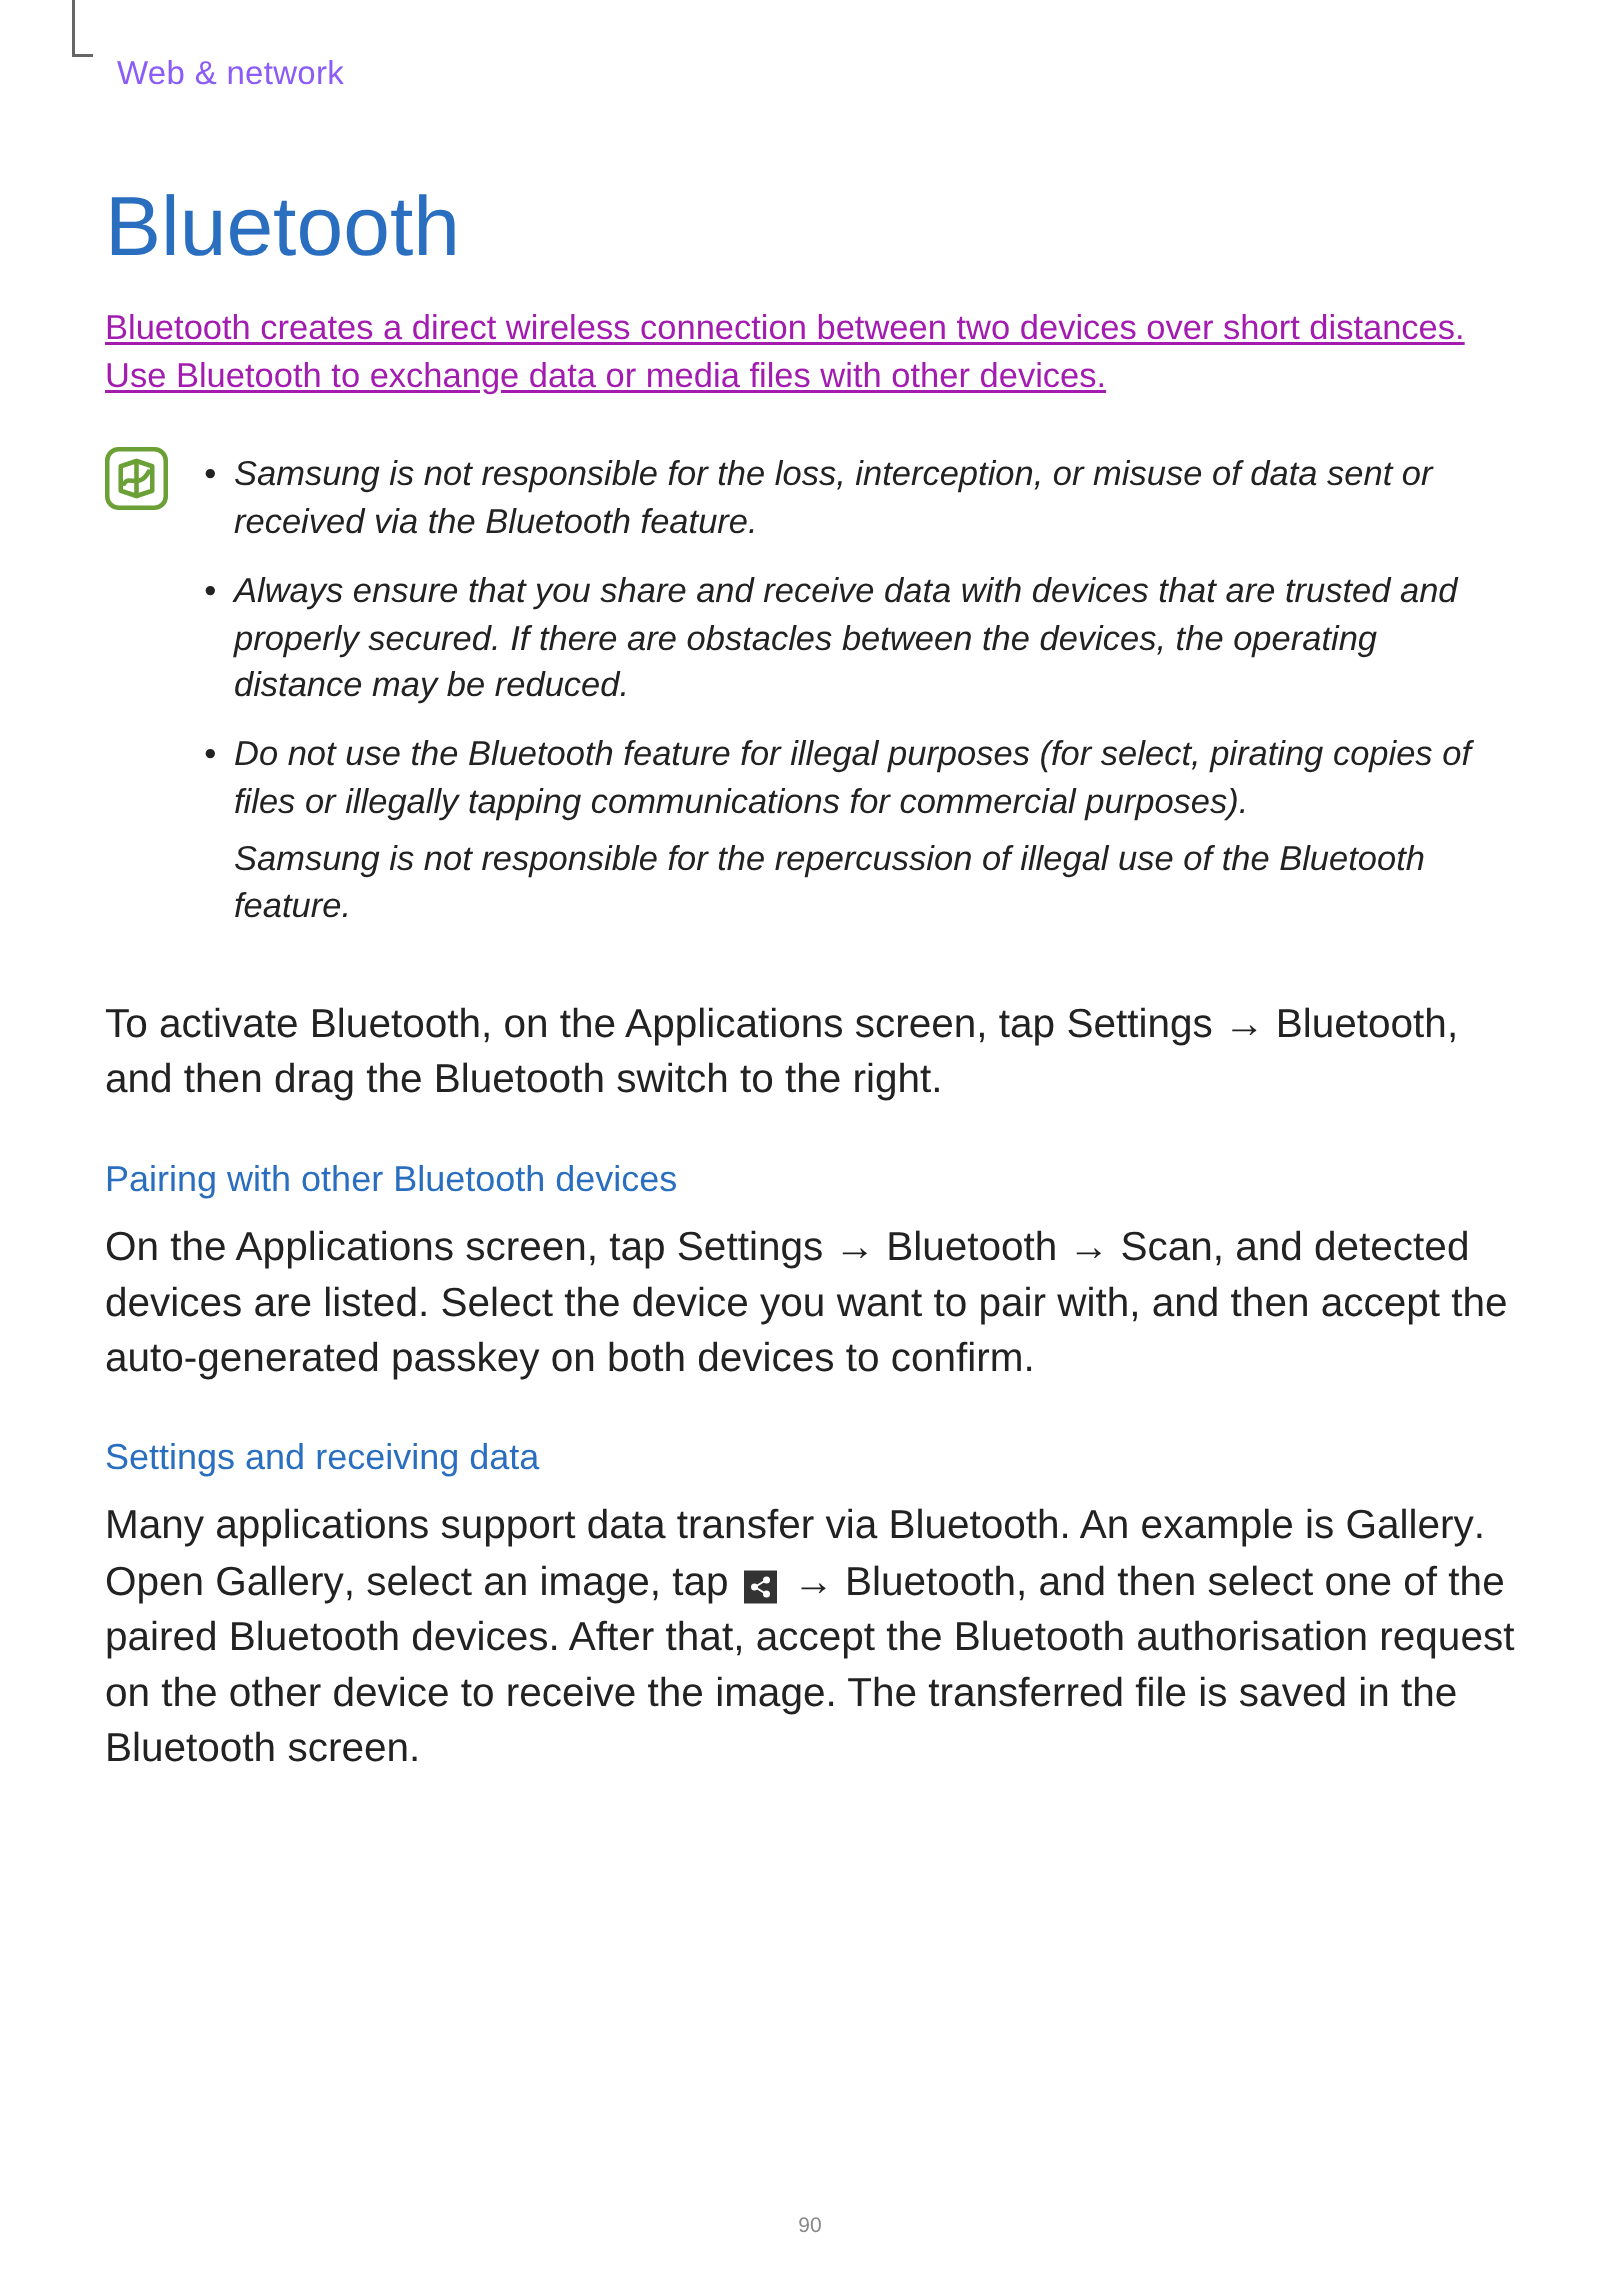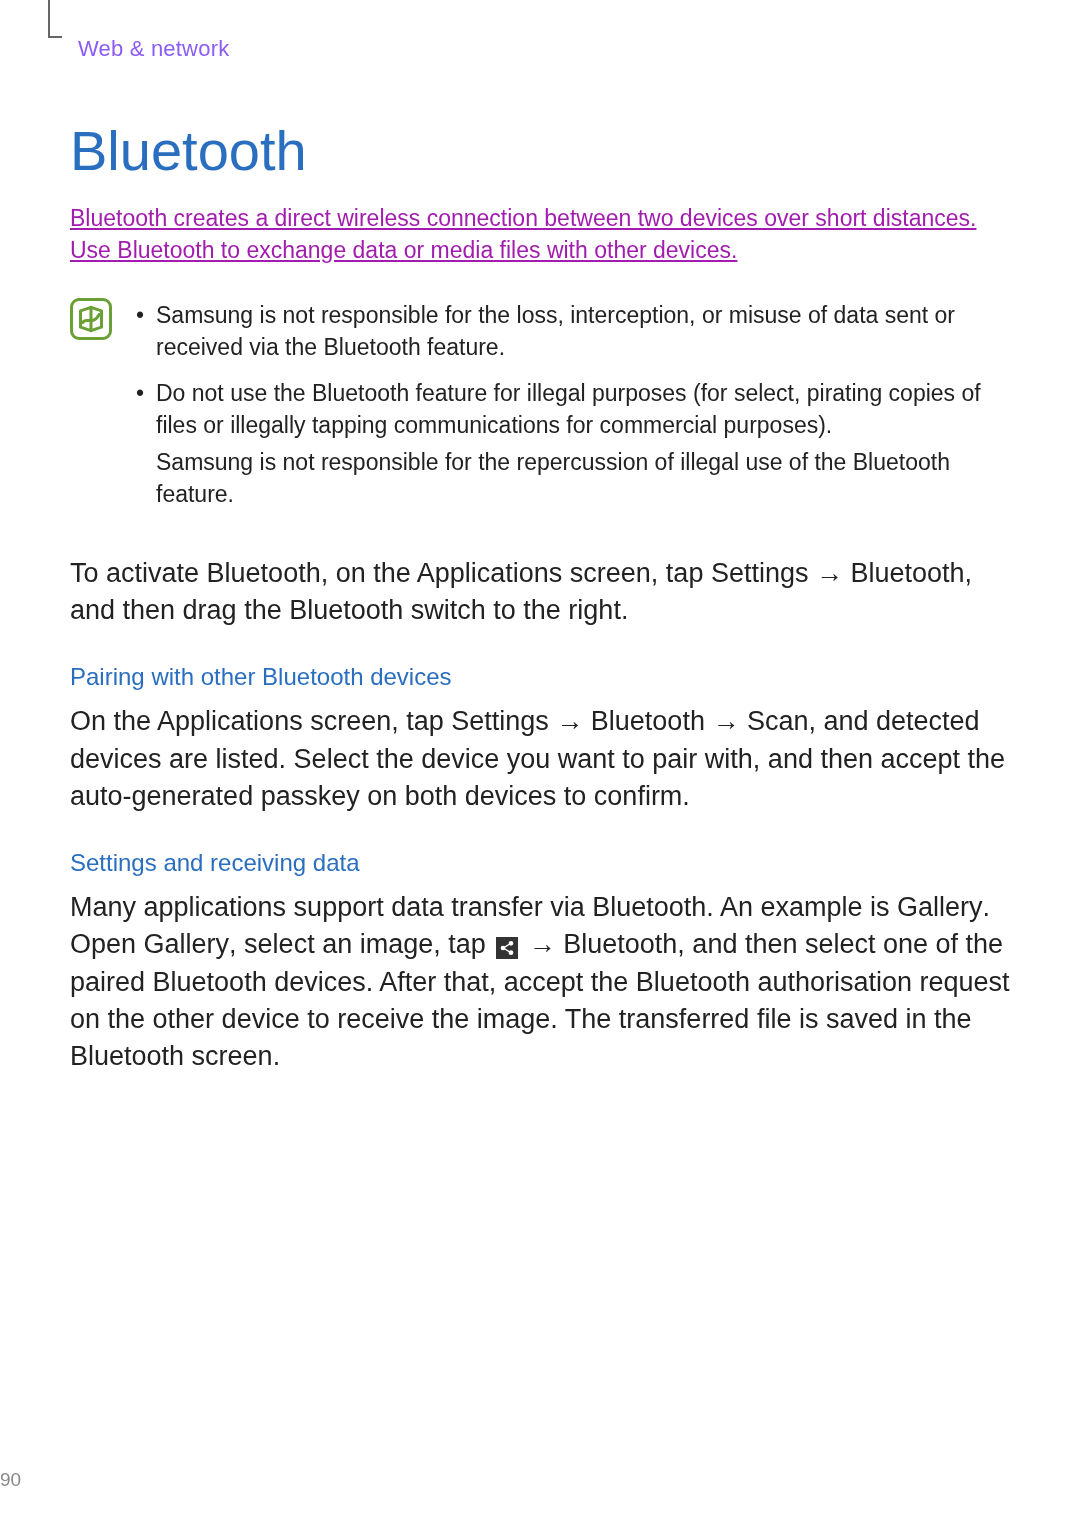--- a/index.html
+++ b/index.html
@@ -29,21 +29,21 @@
       color: #2a6ec0; font-size: 56px; font-weight: 400;
       font-family: 'Segoe UI Light', 'Segoe UI', Arial, sans-serif;
       margin: 0 0 20px 0;
     }
     .intro {
       color: #a21caf; font-size: 23px; line-height: 1.38;
       font-family: 'Segoe UI', Arial, sans-serif; font-weight: 400;
       margin: 0 0 32px 0;
       text-decoration: underline;
     }
-    .note-block { display: flex; gap: 16px; margin: 0 0 30px 0; }
+    .note-block { display: flex; gap: 16px; margin: 0 0 30px 0; font-style: italic; }
     .note-icon {
       flex: 0 0 42px; height: 42px; border: 3px solid #6aa035; border-radius: 9px;
       display: flex; align-items: center; justify-content: center;
     }
     .note-icon svg { width: 28px; height: 28px; }
     .note-bullets { flex: 1; padding-top: 2px; }
     .note-bullets .bullet {
       position: relative; padding-left: 28px; color: #222;
       font-size: 23px; line-height: 1.38;
       font-family: 'Segoe UI', Arial, sans-serif; font-weight: 400;
@@ -65,21 +65,21 @@
       margin: 0 0 12px 0;
     }
     .share-icon {
       display: inline-flex; width: 22px; height: 22px; background: #333;
       align-items: center; justify-content: center; vertical-align: -3px;
       margin: 0 3px;
     }
     .share-icon svg { width: 16px; height: 16px; }
     .page-num {
       position: absolute; bottom: 36px; left: 0; right: 0;
-      text-align: left; color: #888; font-size: 19px;
+      text-align: center; color: #888; font-size: 14px;
       font-family: 'Segoe UI', Arial, sans-serif;
     }
   </style>
 </head>
 <body>
 
 <div class="corner-mark"></div>
 
 <div class="page">
   <div class="header">Web &amp; network</div>
@@ -91,20 +91,21 @@
   <div class="note-block">
     <div class="note-icon">
       <svg viewBox="0 0 24 24" fill="none" stroke="#6aa035" stroke-width="2.6" stroke-linecap="round" stroke-linejoin="round">
         <path d="M3 5 L3 19 L12 22 L12 2 Z"></path>
           <path d="M12 2 L21 5 L21 19 L12 22"></path>
         <path d="M5 15 C7 10, 14 18, 19 8" stroke="#6aa035"></path>
       </svg>
     </div>
     <div class="note-bullets">
       <div class="bullet">Samsung is not responsible for the loss, interception, or misuse of data sent or received via the Bluetooth feature.</div>
+      <div class="bullet">Always ensure that you share and receive data with devices that are trusted and properly secured. If there are obstacles between the devices, the operating distance may be reduced.</div>
       <div class="bullet">
         <span>Do not use the Bluetooth feature for illegal purposes (for select, pirating copies of files or illegally tapping communications for commercial purposes).</span>
         <div class="bullet-extra">Samsung is not responsible for the repercussion of illegal use of the Bluetooth feature.</div>
       </div>
     </div>
   </div>
 
   <p class="body-p">
     <span>To activate Bluetooth, on the Applications screen, tap </span><span class="emph">Settings</span><span> → </span><span class="emph">Bluetooth</span><span>, and then drag the </span><span class="emph">Bluetooth</span><span> switch to the right.</span>
   </p>

